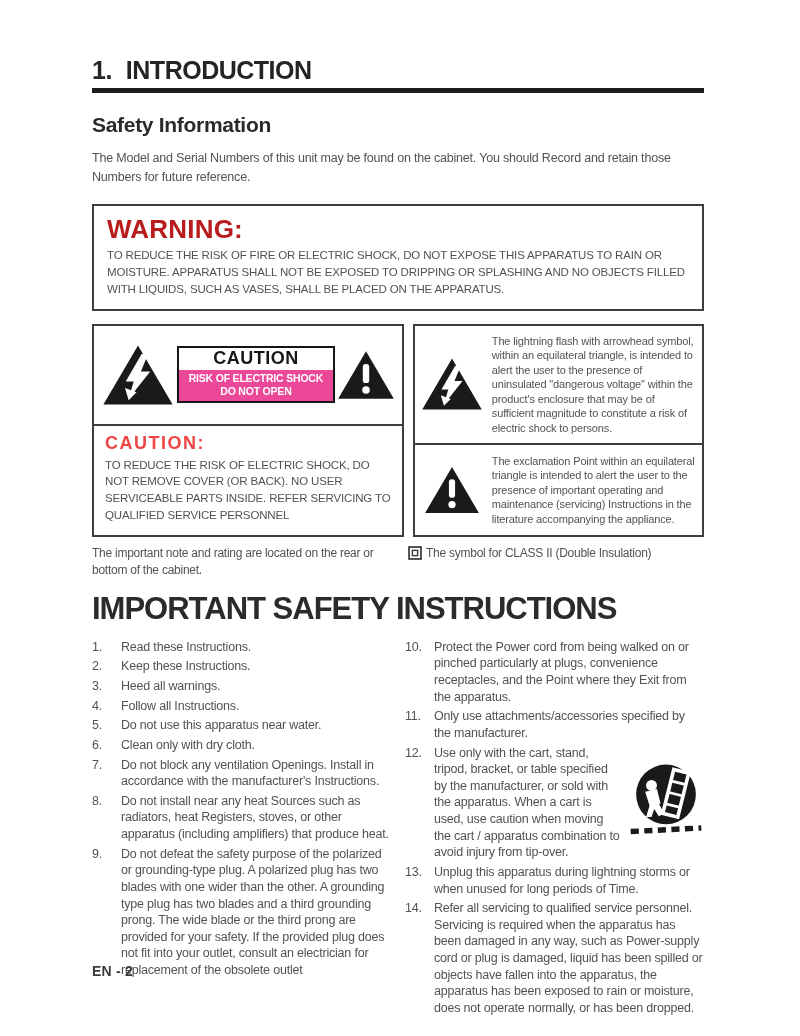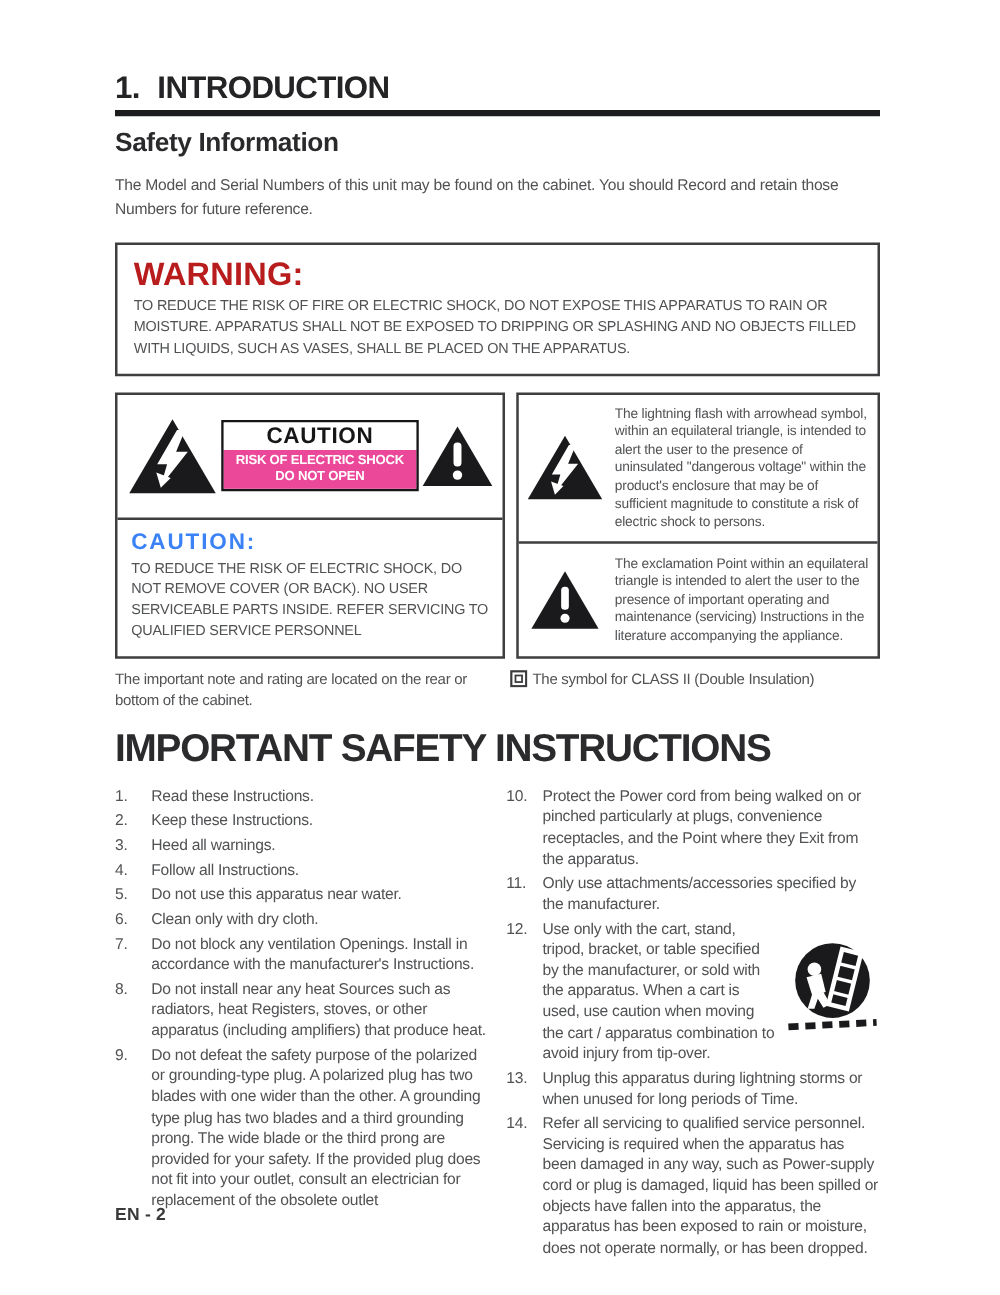--- a/index.html
+++ b/index.html
@@ -4,21 +4,21 @@
 <style>
   * { margin:0; padding:0; box-sizing:border-box; }
   html,body { width:800px; height:1036px; background:#ffffff; overflow:hidden;
               font-family:"Liberation Sans", sans-serif; color:#515254; }
   .page { width:800px; height:1036px; padding:56px 96px 0 92px; position:relative; }
 
   
   .h1row { display:flex; align-items:baseline; gap:14px;
            border-bottom:5px solid #1c1c1e; padding-bottom:3px; }
   .h1row .num, .h1row .ttl { font-size:25px; font-weight:bold; color:#242426; letter-spacing:-0.5px; }
-  .h2 { font-size:21px; font-weight:bold; color:#2a2a2c; margin-top:10px; letter-spacing:-0.3px; }
+  .h2 { font-size:21px; font-weight:bold; color:#2a2a2c; margin-top:20px; letter-spacing:-0.3px; }
   .intro { font-size:12.5px; letter-spacing:-0.2px; line-height:1.5; margin-top:12px; }
 
   .fieldline { width:392px; border-bottom:1px solid #a9a9ab; padding-bottom:4px;
                font-size:12.5px; letter-spacing:-0.2px; margin-top:15px; }
 
   
   .warnbox { border:2px solid #3e3e40; margin-top:17px; padding:8px 13px 11px 13px; }
   .warnbox .wtitle { font-size:26px; font-weight:bold; color:#b91c1c; letter-spacing:0.2px; }
   .warnbox .wbody { font-size:11.5px; letter-spacing:-0.15px; line-height:1.48; margin-top:2px; }
 
@@ -29,21 +29,21 @@
   .cbox.right { width:296px; }
 
   .symrow { height:100px; display:flex; align-items:center; justify-content:space-between;
             padding:0 7px; border-bottom:2px solid #3e3e40; }
   .caut-label { width:158px; border:2px solid #161618; text-align:center; }
   .caut-label .cl-top { background:#fff; font-size:18px; font-weight:bold; color:#161618;
                         letter-spacing:0.5px; padding:0 0 1px 0; }
   .caut-label .cl-bot { background:#ec4899; color:#fff; font-size:10.5px; font-weight:bold;
                         line-height:1.2; padding:2px 0 3px 0; letter-spacing:-0.2px; }
   .caut-text { padding:7px 11px 9px 11px; }
-  .caut-text .ct-title { font-size:18px; font-weight:bold; color:#3b82f6; letter-spacing:1.5px; }
+  .caut-text .ct-title { font-size:18px; font-weight:bold; color:#ef4444; letter-spacing:1.5px; }
   .caut-text .ct-body { font-size:11.5px; letter-spacing:-0.15px; line-height:1.45; margin-top:3px; }
 
   .symcell { display:flex; align-items:center; gap:8px; padding:8px 6px 8px 5px; }
   .symcell.first { border-bottom:2px solid #3e3e40; min-height:116px; }
   .symcell.second { min-height:90px; }
   .symcell .sicon { flex:0 0 64px; display:flex; justify-content:center; }
   .symcell .stext { font-size:11px; letter-spacing:-0.15px; line-height:1.32; }
 
   
   .noterow { display:flex; gap:9px; margin-top:8px; }

